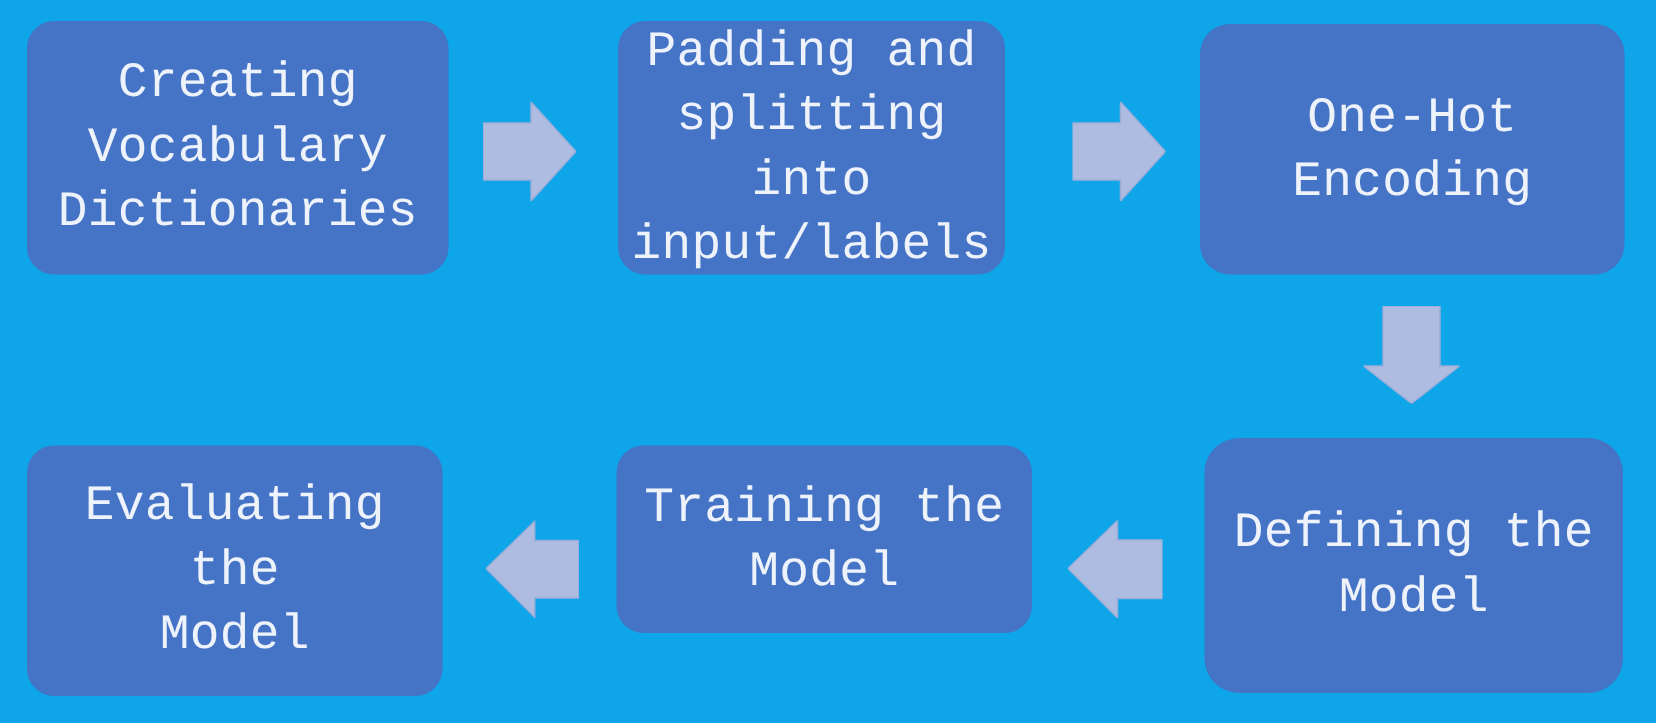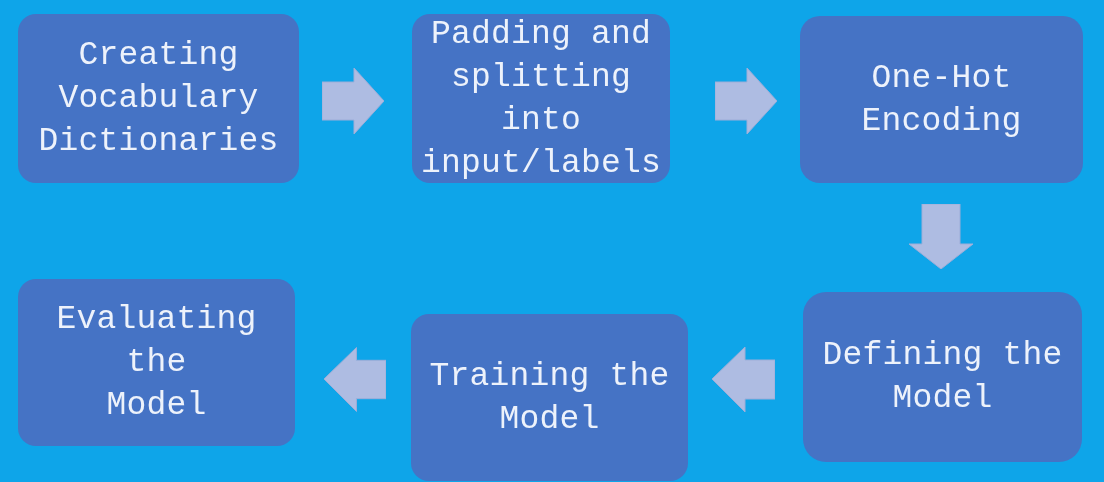--- a/index.html
+++ b/index.html
@@ -27,22 +27,22 @@
     color: #EDF2FB;
     font-size: 33px;
     line-height: 43px;
     text-align: center;
     white-space: pre-line;
     letter-spacing: 0.2px;
   }
   .n1 { left: 18px;  top: 14px;  width: 281px; height: 169px; }
   .n2 { left: 412px; top: 14px;  width: 258px; height: 169px; }
   .n3 { left: 800px; top: 16px;  width: 283px; height: 167px; border-radius: 20px; }
-  .n4 { left: 18px;  top: 279px; width: 277px; height: 167px; }
-  .n5 { left: 411px; top: 314px; width: 277px; height: 167px; }
+  .n4 { left: 18px;  top: 297px; width: 277px; height: 167px; }
+  .n5 { left: 411px; top: 297px; width: 277px; height: 125px; }
   .n6 { left: 803px; top: 292px; width: 279px; height: 170px; border-radius: 23px; }
 
   .arrow { position: absolute; display: block; }
   .arrow polygon { stroke: #9DADD8; stroke-width: 1; }
   .a1 { left: 322px; top: 68px;  width: 62px; height: 66px; }
   .a2 { left: 715px; top: 68px;  width: 62px; height: 66px; }
   .a3 { left: 909px; top: 204px; width: 64px; height: 65px; }
   .a4 { left: 712px; top: 347px; width: 63px; height: 65px; }
   .a5 { left: 324px; top: 347px; width: 62px; height: 65px; }
 </style>

